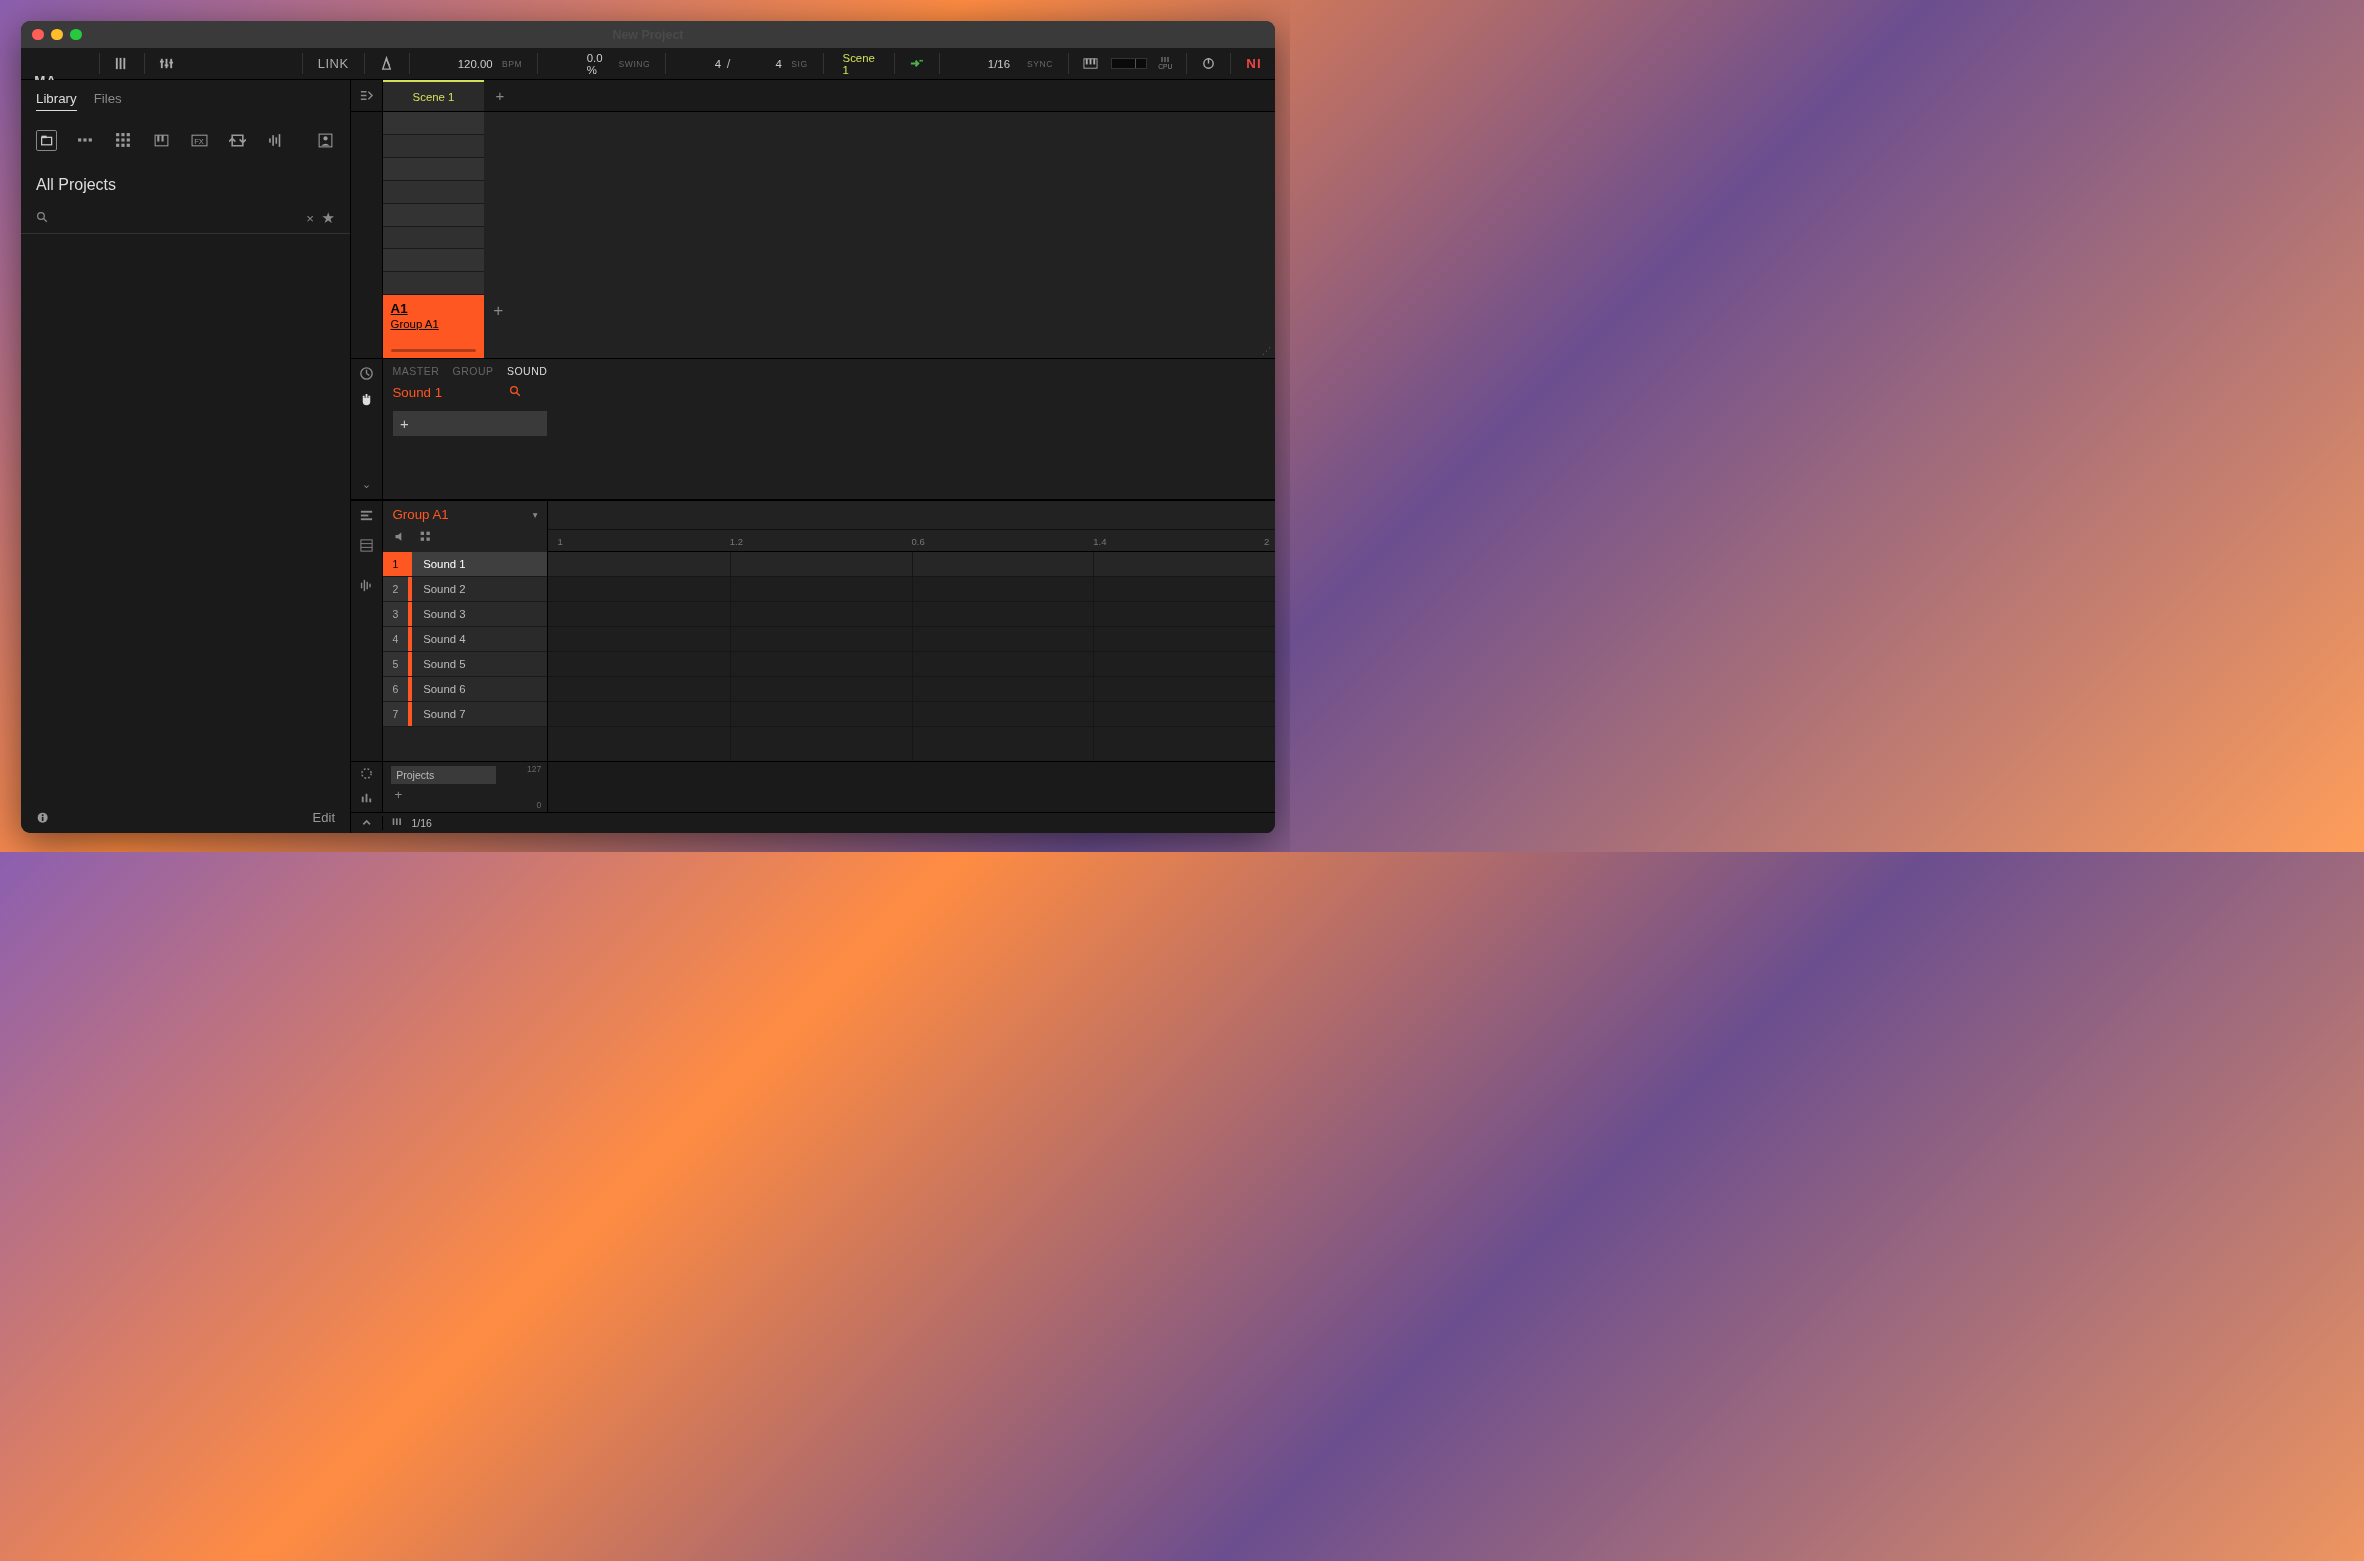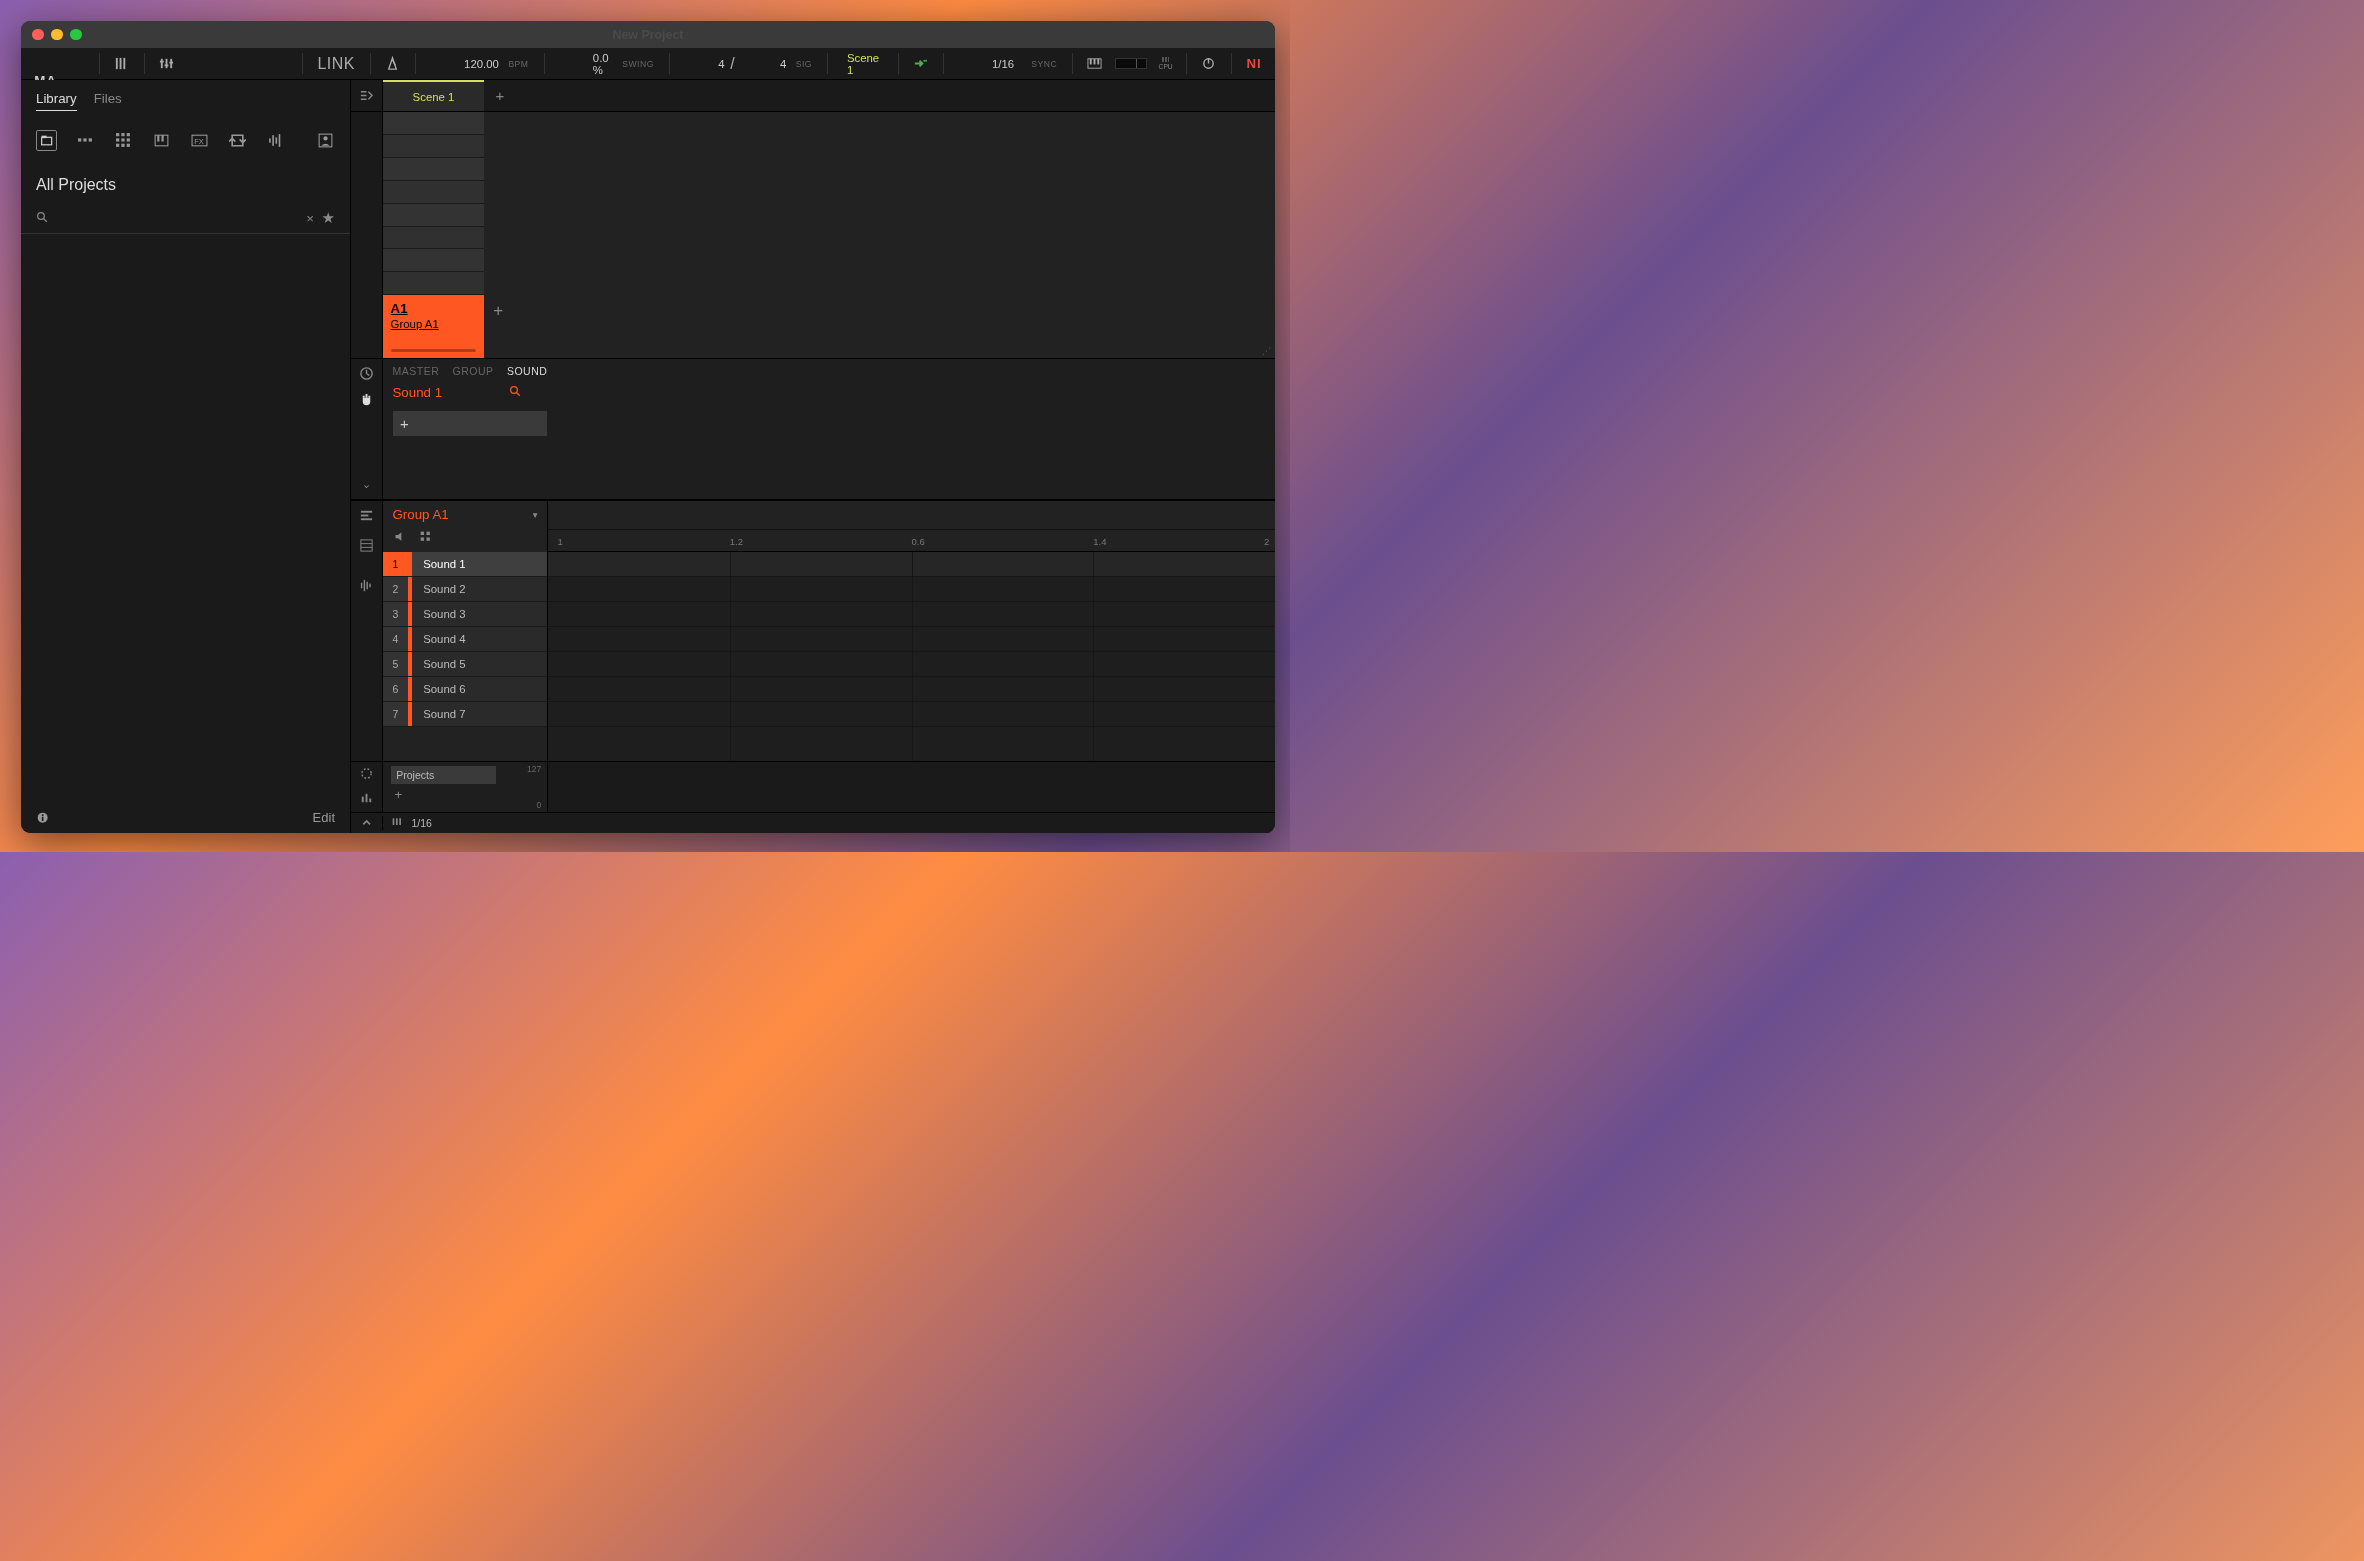--- a/index.html
+++ b/index.html
@@ -21,21 +21,21 @@
 .title { position: absolute; left: 50%; transform: translateX(-50%); font-size: 12.4px; color: #4a4a4a; font-weight: 600; }
 
 .toolbar {
   height: 32px; background: #1a1a1a; border-bottom: 1px solid #000; display: flex; align-items: center;
   padding: 0 7.6px; gap: 3.8px; flex-shrink: 0;
 }
 .tb-group { display: flex; gap: 1.9px; margin-top: 44px; }
 .tb-sep { width: 1px; height: 21px; background: #333; margin: 0 5.7px; }
 .tb-btn { display: flex; align-items: center; justify-content: center; min-width: 25px; height: 25px; color: #aaa; cursor: pointer; font-size: 10.5px; }
 .tb-btn svg { width: 15px; height: 15px; fill: #aaa; }
-.tb-text { color: #aaa; font-size: 16px; padding: 0 5.7px; letter-spacing: 0.5px; }
+.tb-text { color: #aaa; font-size: 13px; padding: 0 5.7px; letter-spacing: 0.5px; }
 .tb-text.dim { color: #666; font-size: 8.6px; }
 .tb-value { color: #ccc; font-size: 11.4px; font-weight: 500; margin-left: 39px; }
 .tb-scene { color: #d4e157; font-size: 11.4px; padding: 0 9.5px; }
 .logo { font-weight: 700; font-size: 13.3px; color: #ccc; letter-spacing: 1px; padding: 0 5.7px; }
 .spacer { flex: 1; }
 
 .body { display: flex; flex: 1; min-height: 0; }
 .browser { width: 330px; background: #1a1a1a; border-right: 1px solid #000; display: flex; flex-direction: column; }
 .browser-tabs { display: flex; gap: 17px; padding: 11.4px 15px 7.6px; align-items: baseline; }
 .browser-tab { color: #888; font-size: 13.3px; cursor: pointer; padding-bottom: 3.8px; }

